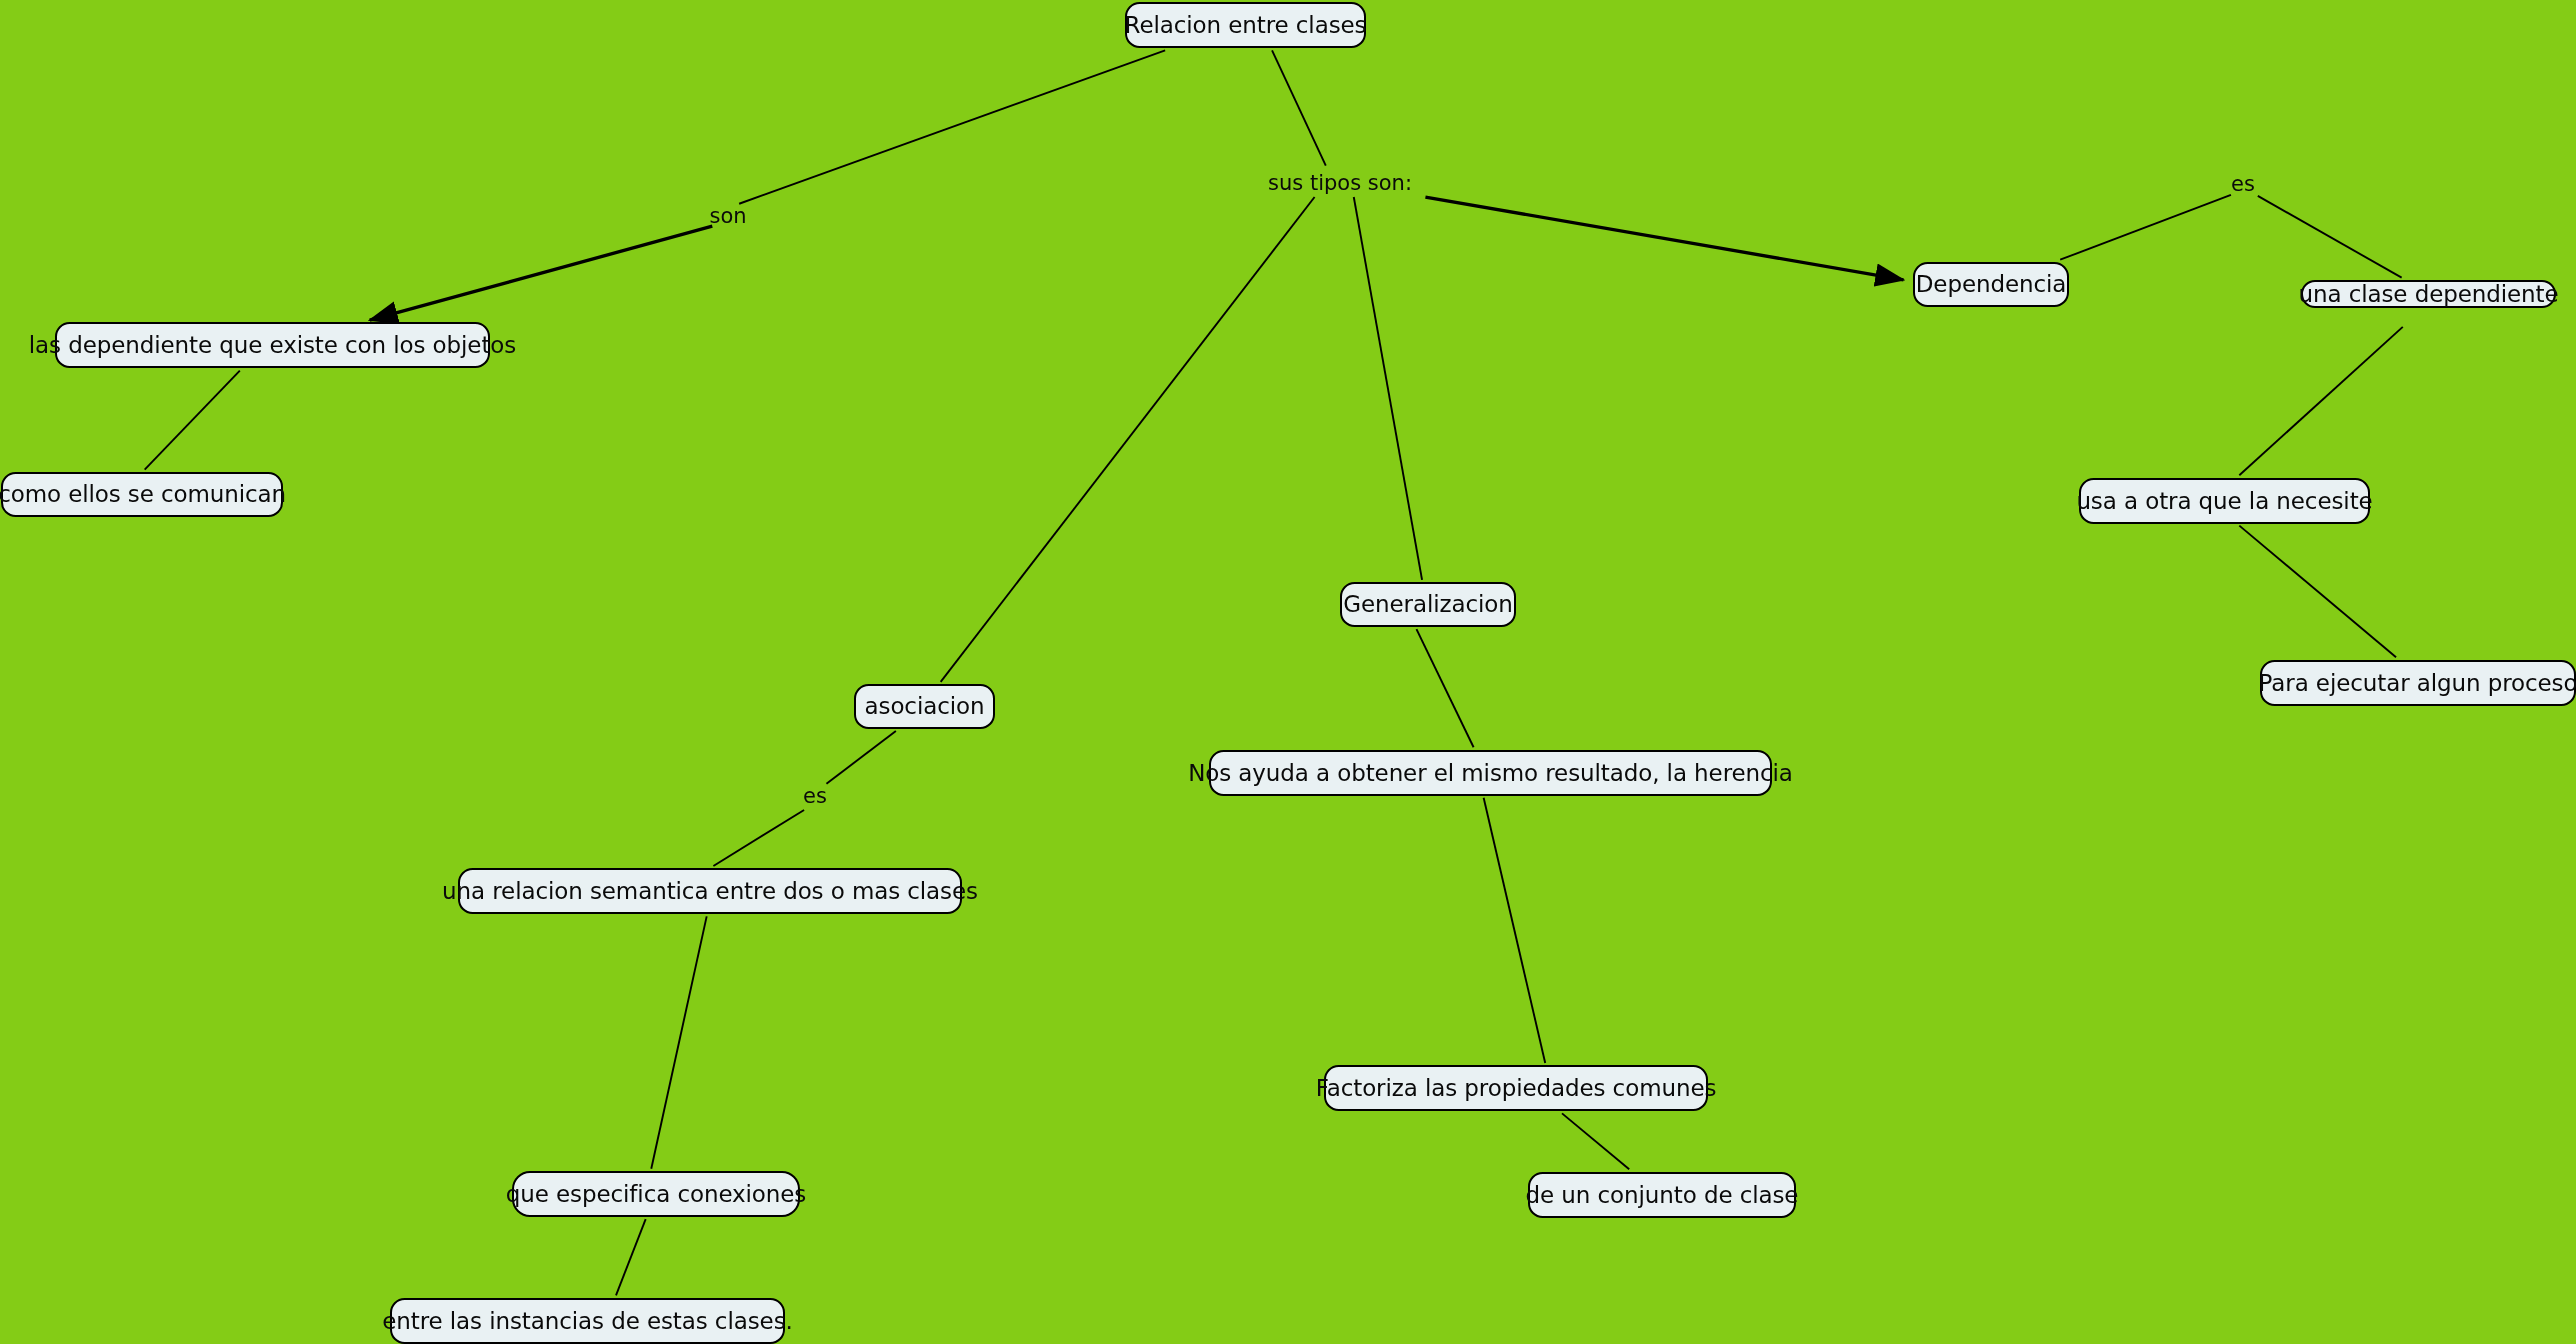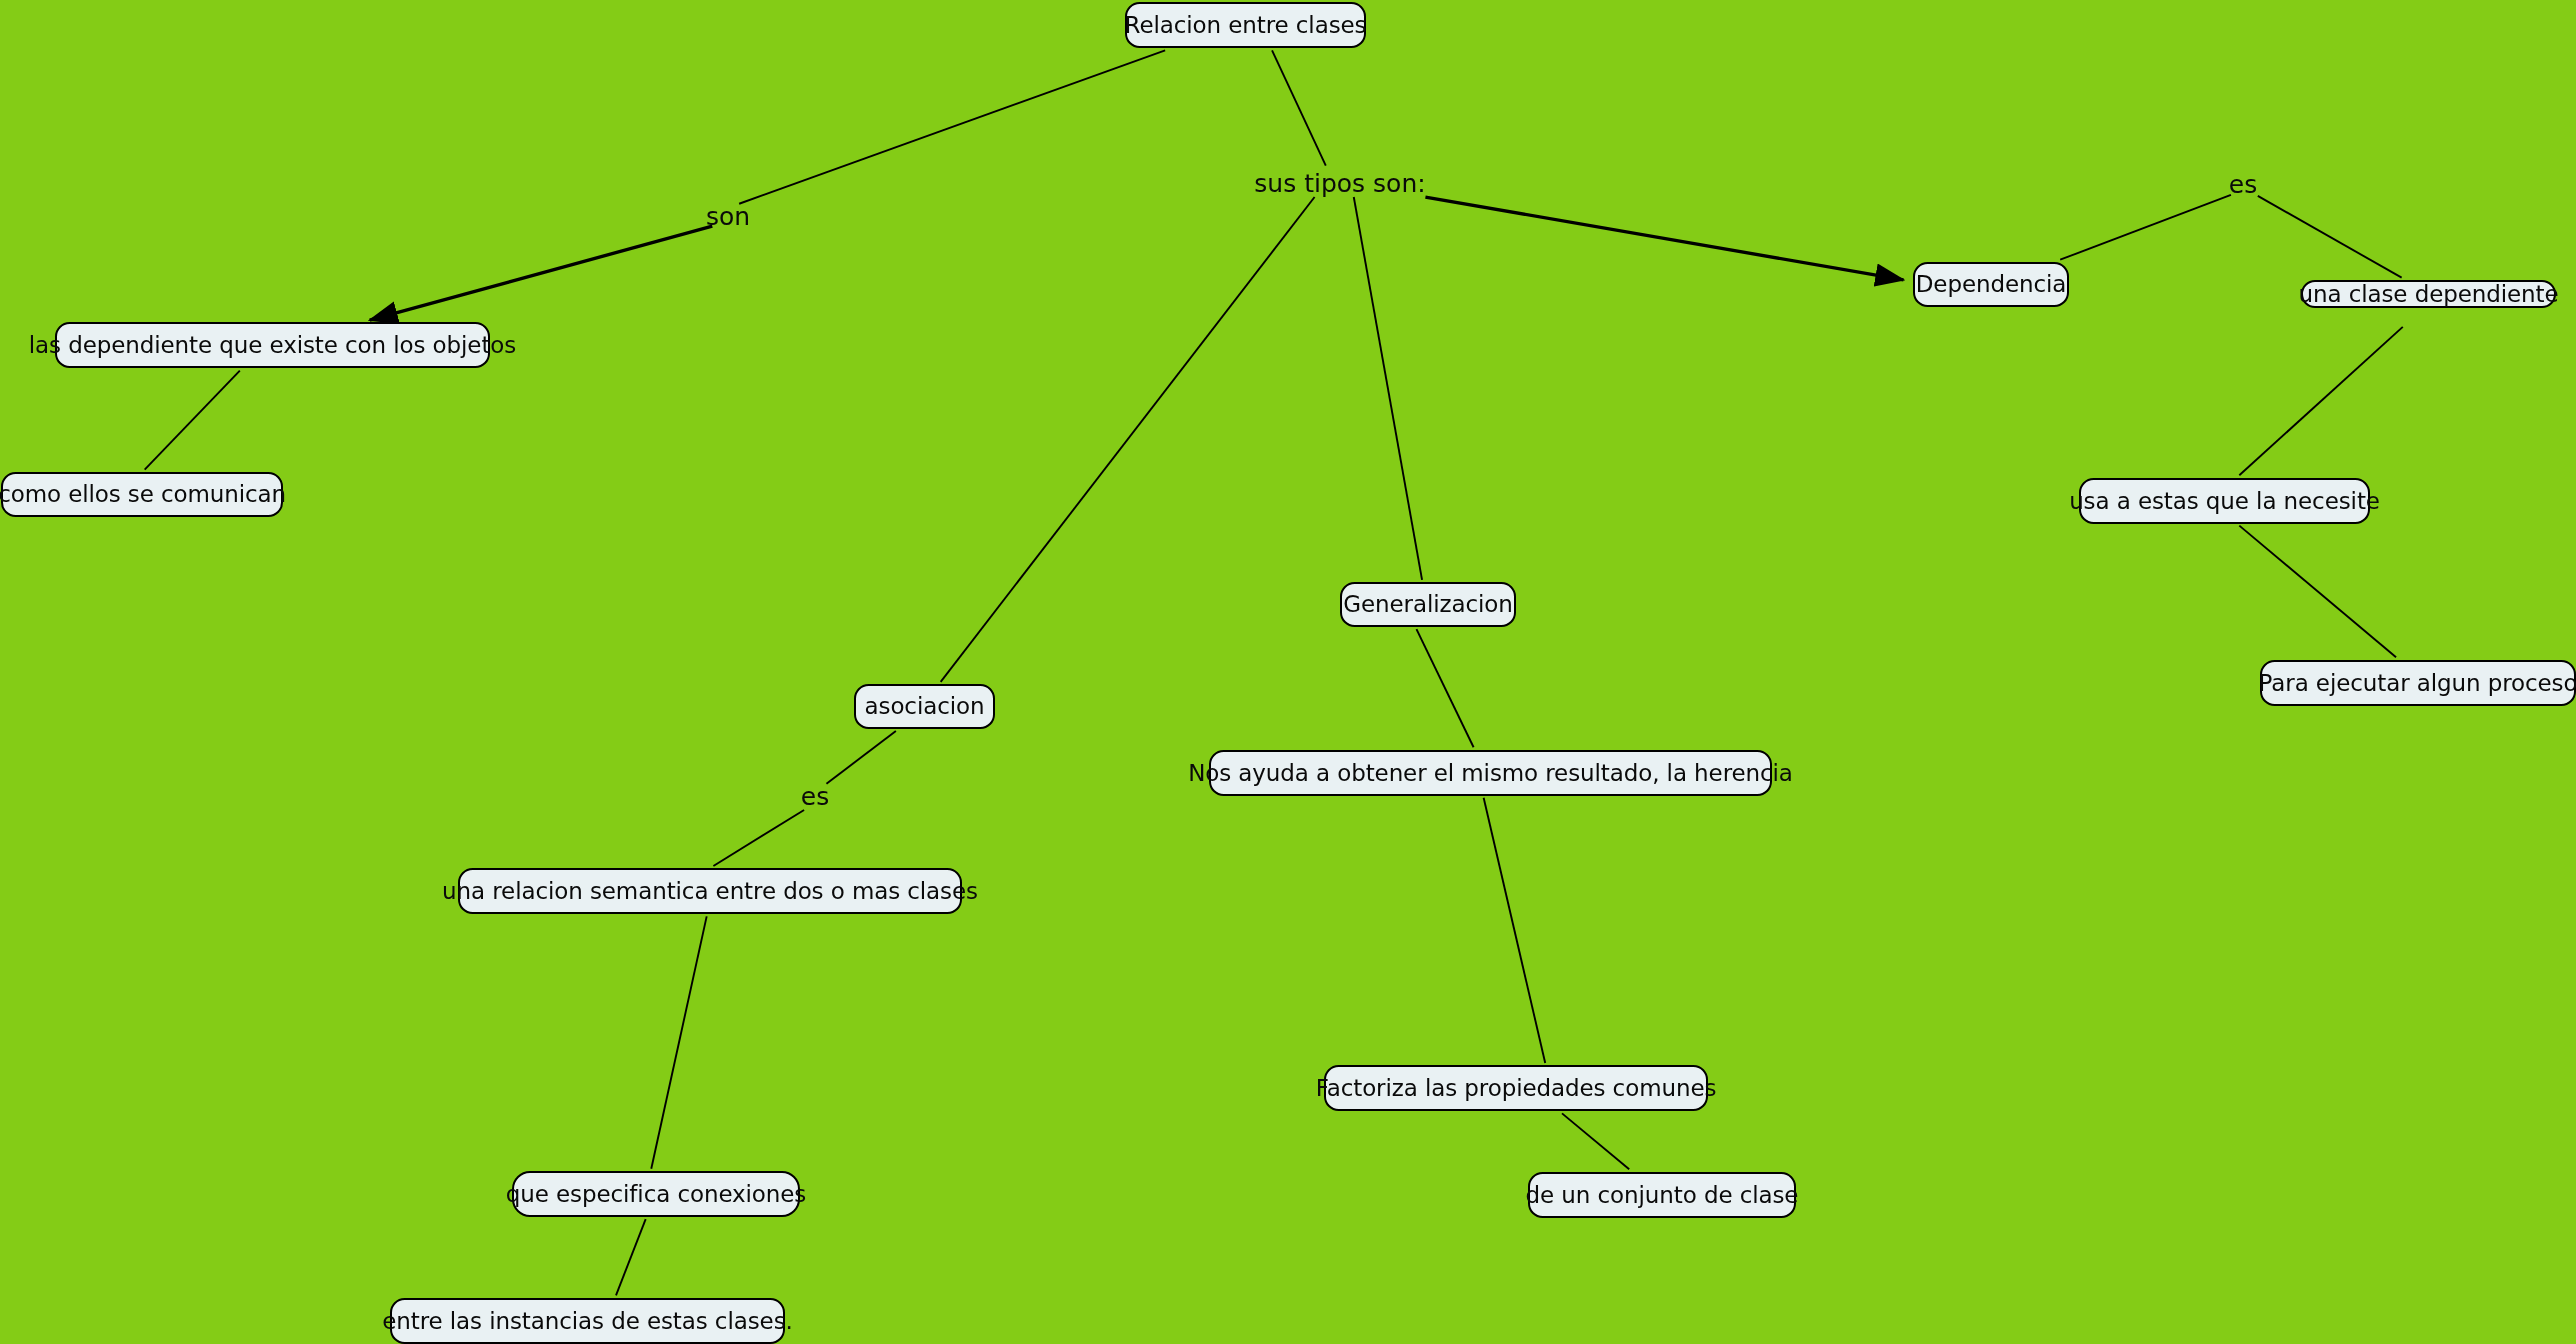--- a/index.html
+++ b/index.html
@@ -39,21 +39,21 @@
     font-size: 23px;
     line-height: 1;
     color: #0a0a0a;
     white-space: nowrap;
     padding: 0 12.3px;
     letter-spacing: -0.1px;
   }
   .edge-label {
     position: absolute;
     font-family: "DejaVu Sans", sans-serif;
-    font-size: 25px;
+    font-size: 21px;
     line-height: 1;
     color: #0a0a0a;
     background: transparent;
     white-space: nowrap;
     transform: translate(-50%, -50%);
   }
 </style>
 </head>
 <body>
 
@@ -94,21 +94,21 @@
       <div class="node" style="left: 854px; top: 684px; width: 141px; height: 45px;">asociacion</div>
       <div class="node" style="left: 458px; top: 868px; width: 504px; height: 46px;">una relacion semantica entre dos o mas clases</div>
       <div class="node" style="left: 512px; top: 1171px; width: 288px; height: 46px; border-radius: 18px;">que especifica conexiones</div>
       <div class="node" style="left: 390px; top: 1298px; width: 395px; height: 46px;">entre las instancias de estas clases.</div>
       <div class="node" style="left: 1340px; top: 582px; width: 176px; height: 45px;">Generalizacion</div>
       <div class="node" style="left: 1209px; top: 750px; width: 563px; height: 46px;">Nos ayuda a obtener el mismo resultado, la herencia</div>
       <div class="node" style="left: 1324px; top: 1065px; width: 384px; height: 46px;">Factoriza las propiedades comunes</div>
       <div class="node" style="left: 1528px; top: 1172px; width: 268px; height: 46px;">de un conjunto de clase</div>
       <div class="node" style="left: 1913px; top: 262px; width: 156px; height: 45px;">Dependencia</div>
       <div class="node" style="left: 2301px; top: 280px; width: 255px; height: 28px;">una clase dependiente</div>
-      <div class="node" style="left: 2079px; top: 478px; width: 291px; height: 46px;">usa a estas que la necesite</div>
+      <div class="node" style="left: 2079px; top: 478px; width: 291px; height: 46px;">usa a otra que la necesite</div>
       <div class="node" style="left: 2260px; top: 660px; width: 316px; height: 46px;">Para ejecutar algun proceso</div>
     </div>
   <div id="labels-layer">
       <span class="edge-label" style="left: 728px; top: 216px;">son</span>
       <span class="edge-label" style="left: 1340px; top: 183px;">sus tipos son:</span>
       <span class="edge-label" style="left: 2243px; top: 184px;">es</span>
       <span class="edge-label" style="left: 815px; top: 796px;">es</span>
     </div>
 
 </div>

